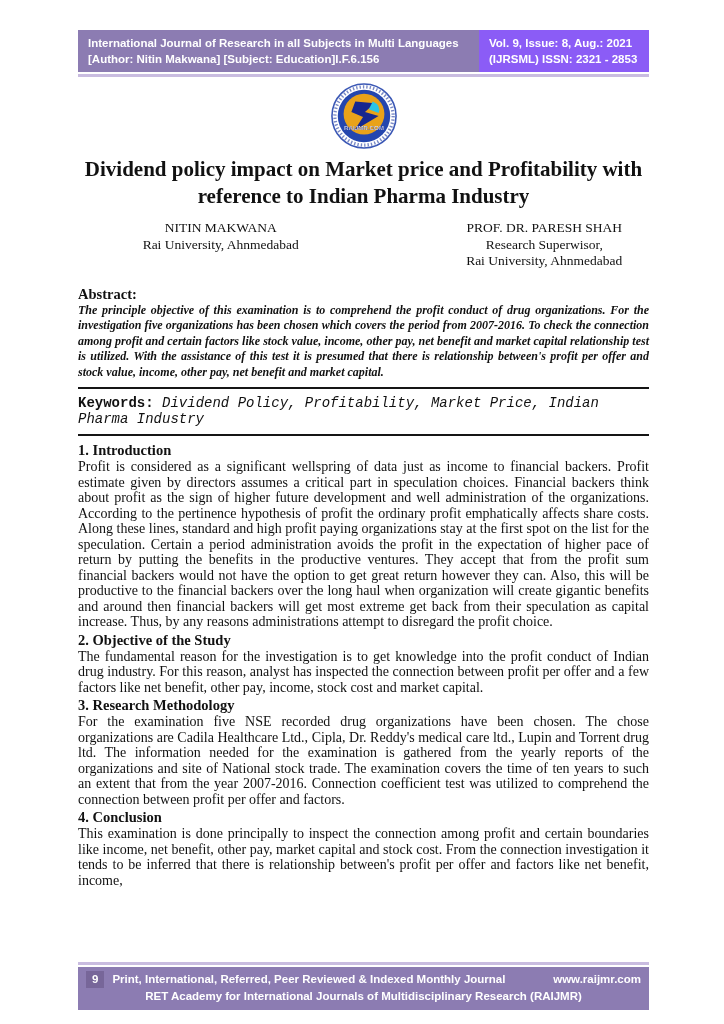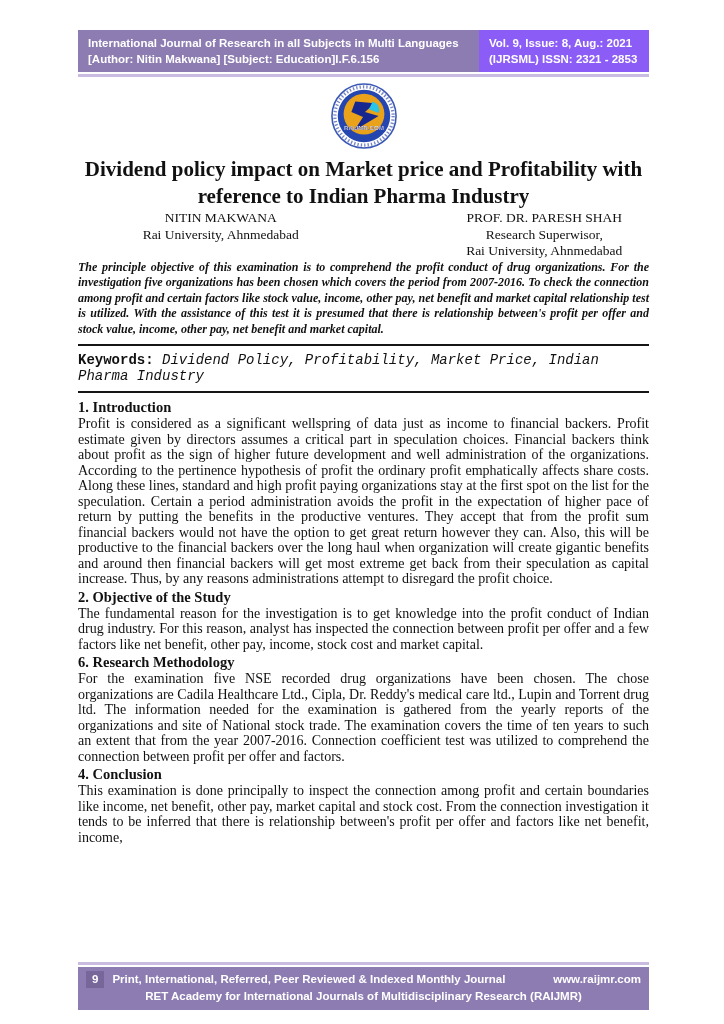--- a/index.html
+++ b/index.html
@@ -13,21 +13,21 @@
         font-weight:bold;font-size:11.5px;line-height:16px;color:#fff;}
   .band-left{flex:1;background:#8c7cb2;padding:5px 10px;}
   .band-right{width:150px;background:#8b5cf6;padding:5px 10px;}
   .lav-rule{height:3px;background:#c9bce0;margin-top:2px;}
 
   
   .logo-wrap{text-align:center;margin-top:5px;height:70px;}
 
   
   .title{margin-top:4px;text-align:center;font-weight:bold;font-size:21px;line-height:27px;}
-  .authors{display:flex;font-size:13.5px;line-height:16.5px;}
+  .authors{display:flex;margin-top:10px;font-size:13.5px;line-height:16.5px;}
   .author{width:50%;text-align:center;}
   .author.right{transform:translateX(38px);}
 
   
   .abs-head{margin-top:16px;font-weight:bold;font-size:14.5px;}
   .abs-text{margin:0;font-weight:bold;font-style:italic;font-size:12px;line-height:15.6px;text-align:justify;}
   .rule{border:0;border-top:2px solid #151515;margin:7px 0 6px 0;}
   .kw-line{font-size:14px;margin:2px 0;font-family:Liberation Mono, monospace;}
   .kw-head{font-weight:bold;}
   .kw-text{font-style:italic;}
@@ -85,41 +85,42 @@
         <div>NITIN MAKWANA</div>
         <div>Rai University, Ahnmedabad</div>
       </div>
       <div class="author right">
         <div>PROF. DR. PARESH SHAH</div>
         <div>Research Superwisor,</div>
         <div>Rai University, Ahnmedabad</div>
       </div>
     </div>
 
+    <div class="abs-head">Abstract:</div>
     <p class="abs-text">The principle objective of this examination is to comprehend the profit conduct of drug organizations. For the investigation five organizations has been chosen which covers the period from 2007-2016. To check the connection among profit and certain factors like stock value, income, other pay, net benefit and market capital relationship test is utilized. With the assistance of this test it is presumed that there is relationship between's profit per offer and stock value, income, other pay, net benefit and market capital.</p>
 
     <hr class="rule">
     <div class="kw-line">
       <span class="kw-head">Keywords:</span>
       <span class="kw-text">Dividend Policy, Profitability, Market Price, Indian Pharma Industry</span>
     </div>
     <hr class="rule">
 
     <div class="section" style="margin-top:6px;">
       <div class="sec-head">1. Introduction</div>
       <p class="body-text">Profit is considered as a significant wellspring of data just as income to financial backers. Profit estimate given by directors assumes a critical part in speculation choices. Financial backers think about profit as the sign of higher future development and well administration of the organizations. According to the pertinence hypothesis of profit the ordinary profit emphatically affects share costs. Along these lines, standard and high profit paying organizations stay at the first spot on the list for the speculation. Certain a period administration avoids the profit in the expectation of higher pace of return by putting the benefits in the productive ventures. They accept that from the profit sum financial backers would not have the option to get great return however they can. Also, this will be productive to the financial backers over the long haul when organization will create gigantic benefits and around then financial backers will get most extreme get back from their speculation as capital increase. Thus, by any reasons administrations attempt to disregard the profit choice.</p>
     </div>
 
     <div class="section">
       <div class="sec-head">2. Objective of the Study</div>
       <p class="body-text">The fundamental reason for the investigation is to get knowledge into the profit conduct of Indian drug industry. For this reason, analyst has inspected the connection between profit per offer and a few factors like net benefit, other pay, income, stock cost and market capital.</p>
     </div>
 
     <div class="section">
-      <div class="sec-head">6. Research Methodology</div>
+      <div class="sec-head">3. Research Methodology</div>
       <p class="body-text">For the examination five NSE recorded drug organizations have been chosen. The chose organizations are Cadila Healthcare Ltd., Cipla, Dr. Reddy's medical care ltd., Lupin and Torrent drug ltd. The information needed for the examination is gathered from the yearly reports of the organizations and site of National stock trade. The examination covers the time of ten years to such an extent that from the year 2007-2016. Connection coefficient test was utilized to comprehend the connection between profit per offer and factors.</p>
     </div>
 
     <div class="section">
       <div class="sec-head">4. Conclusion</div>
       <p class="body-text">This examination is done principally to inspect the connection among profit and certain boundaries like income, net benefit, other pay, market capital and stock cost. From the connection investigation it tends to be inferred that there is relationship between's profit per offer and factors like net benefit, income,</p>
     </div>
 
   </div>
 

